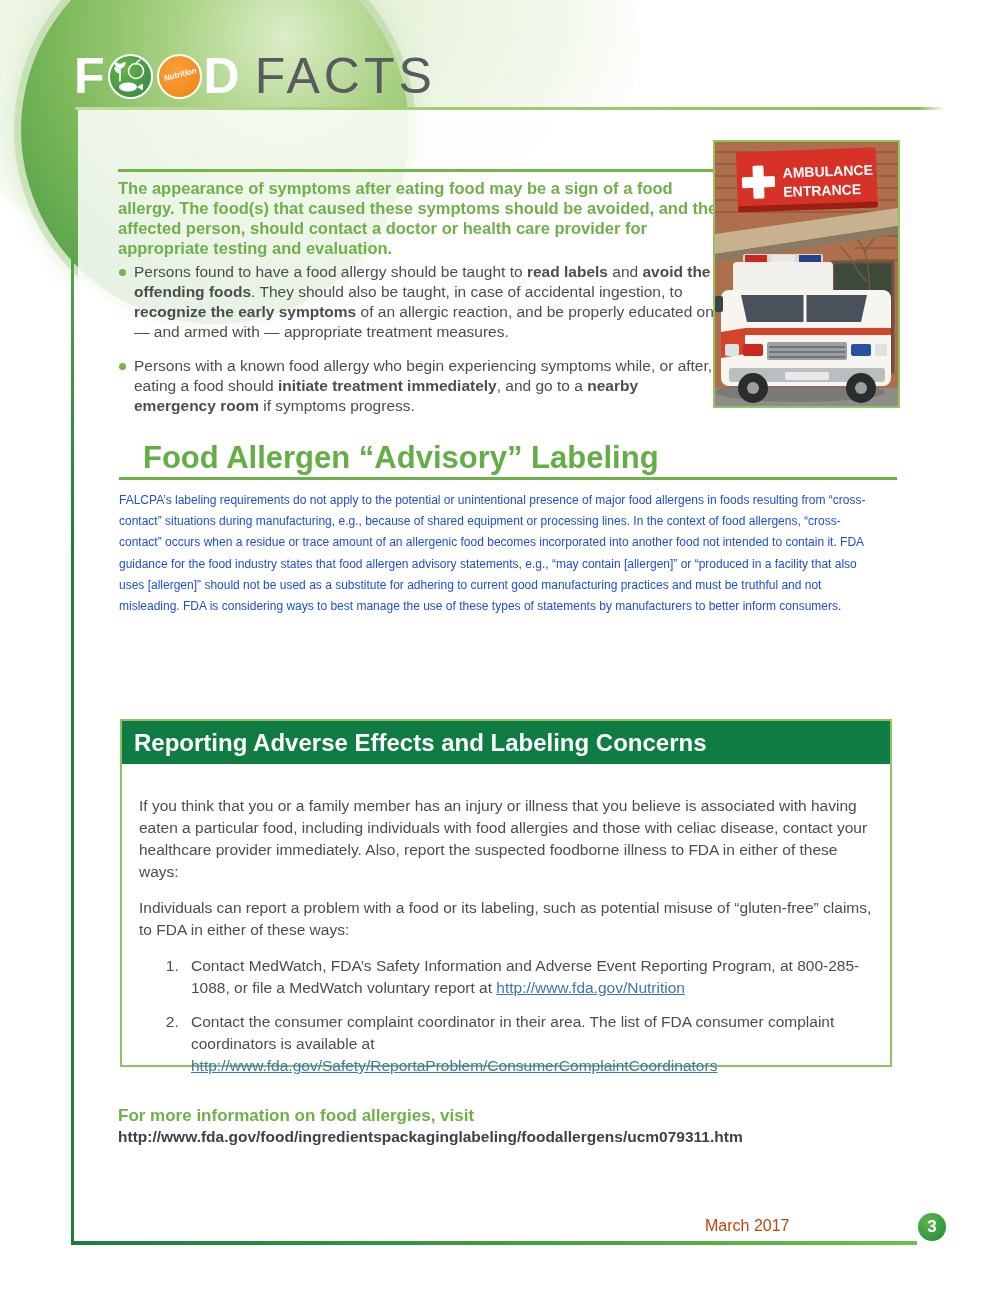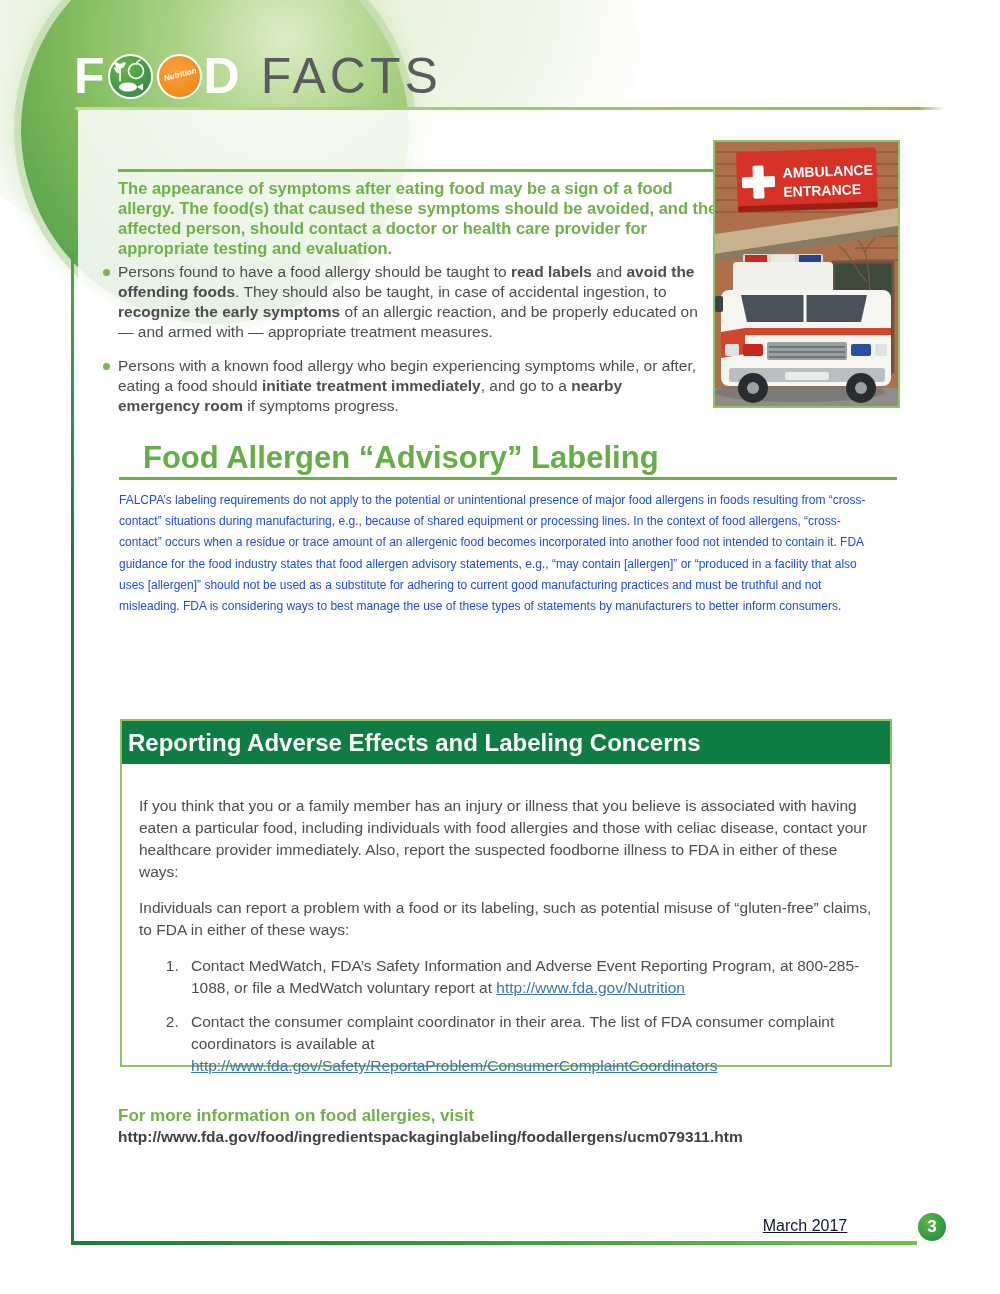--- a/index.html
+++ b/index.html
@@ -26,21 +26,21 @@
     position:absolute; left:78px; top:110px; right:0; bottom:0;
     background:rgba(255,255,255,0.85); z-index:2;
   }
 
   
   .logo { position:absolute; left:74px; top:50px; height:52px; display:flex; align-items:center; z-index:3; }
   .logo .white-letter { color:#ffffff; font-size:50px; font-weight:bold; letter-spacing:1px; line-height:50px; }
   .logo-o { width:45px; height:45px; border-radius:50%; margin:0 2px; position:relative; overflow:hidden; flex:0 0 auto; }
   .logo-o.produce { background:radial-gradient(circle at 35% 30%, #6cb24e, #3f9243 70%, #2f7f3a 100%); border:2px solid #ffffff; }
   .logo-o.nutrition { background:radial-gradient(circle at 40% 35%, #f9a03c, #f28c1e 70%, #e07c12 100%); border:2px solid #ffffff; }
-  .logo-facts { color:#5a5b5e; font-size:50px; font-weight:400; letter-spacing:4px; margin-left:20px; line-height:50px;text-align:right; }
+  .logo-facts { color:#5a5b5e; font-size:50px; font-weight:400; letter-spacing:4px; margin-left:14px; line-height:50px;text-align:right; }
   .nutr-inner { position:absolute; left:4px; top:7px; transform:rotate(-14deg); color:#ffffff; }
   .nutr-word { font-size:8px; font-weight:bold; font-style:italic; line-height:9px; }
   .nutr-line { height:2px; background:rgba(255,255,255,0.9); margin:2px 0; }
 
   .top-rule {
     position:absolute; left:75px; top:107px; width:870px; height:3px; z-index:4;
     background:linear-gradient(90deg, #c2dd9b 0%, #a6cf79 35%, #93c361 80%, #8abf55 97%, rgba(255,255,255,0) 100%);
     border-radius:2px;
   }
 
@@ -49,55 +49,55 @@
   .h-line { position:absolute; left:71px; top:1241px; width:846px; height:4px;
     background:linear-gradient(90deg,#1f7d3a,#35953f 40%,#6cc24a 100%); z-index:3; }
 
   
   .h1-green { position:absolute; left:118px; top:131px; font-size:28px; font-weight:bold; color:#64ae45; z-index:5; }
   .rule1 { position:absolute; left:118px; top:169px; width:596px; height:3px; background:#74b549; z-index:5; }
   .intro {
     position:absolute; left:118px; top:178px; width:600px; z-index:5;
     color:#6db148; font-size:16.5px; font-weight:bold; line-height:20px;
   }
-  .bullets { position:absolute; left:102px; top:262px; width:600px; list-style:none; z-index:5; }
+  .bullets { position:absolute; left:118px; top:262px; width:600px; list-style:none; z-index:5; }
   .bullets li { position:relative; padding-left:16px; margin-bottom:14px;
     color:#4c4d4f; font-size:15.5px; line-height:20px; }
   .bullets li::before { content:""; position:absolute; left:1px; top:7px; width:7px; height:7px;
     border-radius:50%; background:#76b54b; }
   .b { font-weight:bold; }
 
   
   .photo { position:absolute; left:713px; top:140px; width:187px; height:268px;
     border:2px solid #90c45e; z-index:5; background:#b0714e; }
 
   
   .h2-green { position:absolute; left:119px; top:440px; font-size:31px; font-weight:bold; color:#64ae45; z-index:5;margin-left:24px; }
   .rule2 { position:absolute; left:119px; top:477px; width:778px; height:3px; background:#6db148; z-index:5; }
   .body-para { position:absolute; left:119px; top:490px; width:760px; z-index:5;
     color:#1d4ed8; font-size:12px; line-height:21.2px; }
 
   
   .report-box { position:absolute; left:120px; top:719px; width:772px; height:348px;
     border:2px solid #8dc45f; background:#ffffff; z-index:5; }
   .report-box-header { height:43px; background:#0e7c43; color:#ffffff;
-    font-size:24px; font-weight:bold; line-height:43px; padding-left:6px; }
+    font-size:24px; font-weight:bold; line-height:43px; padding-left:12px; }
   .report-box-body { padding:19px 18px 0 17px; color:#4c4d4f; font-size:15.5px; line-height:22px;margin-top:12px; }
   .report-box-body p { margin-bottom:14px; }
   .report-list { margin:0 0 0 44px; }
   .report-list li { margin-bottom:12px; padding-left:8px; overflow-wrap:anywhere; }
   .link { color:#3b76ad; text-decoration:underline; cursor:pointer; }
 
   
   .more-info-label { position:absolute; left:118px; top:1106px; z-index:5;
     color:#6db148; font-size:17px; font-weight:bold;text-align:center; }
   .more-info-url { position:absolute; left:118px; top:1128px; z-index:5;
     color:#414142; font-size:15.5px; font-weight:bold; }
-  .footer-date { position:absolute; left:705px; top:1217px; width:200px; text-align:center; z-index:5;
-    color:#0f172a; font-size:16px;text-decoration:underline; }
+  .footer-date { position:absolute; left:705px; top:1217px; width:200px; text-align:left; z-index:5;
+    color:#c2410c; font-size:16px; }
   .page-badge { position:absolute; left:918px; top:1213px; width:28px; height:28px; border-radius:50%;
     background:radial-gradient(circle at 35% 30%, #5cb648, #2a9140 80%); color:#ffffff;
     font-size:17px; font-weight:bold; text-align:center; line-height:28px; z-index:5; }
 </style>
 </head>
 <body>
 
 <div class="page">
 
   <div class="halo"></div>

